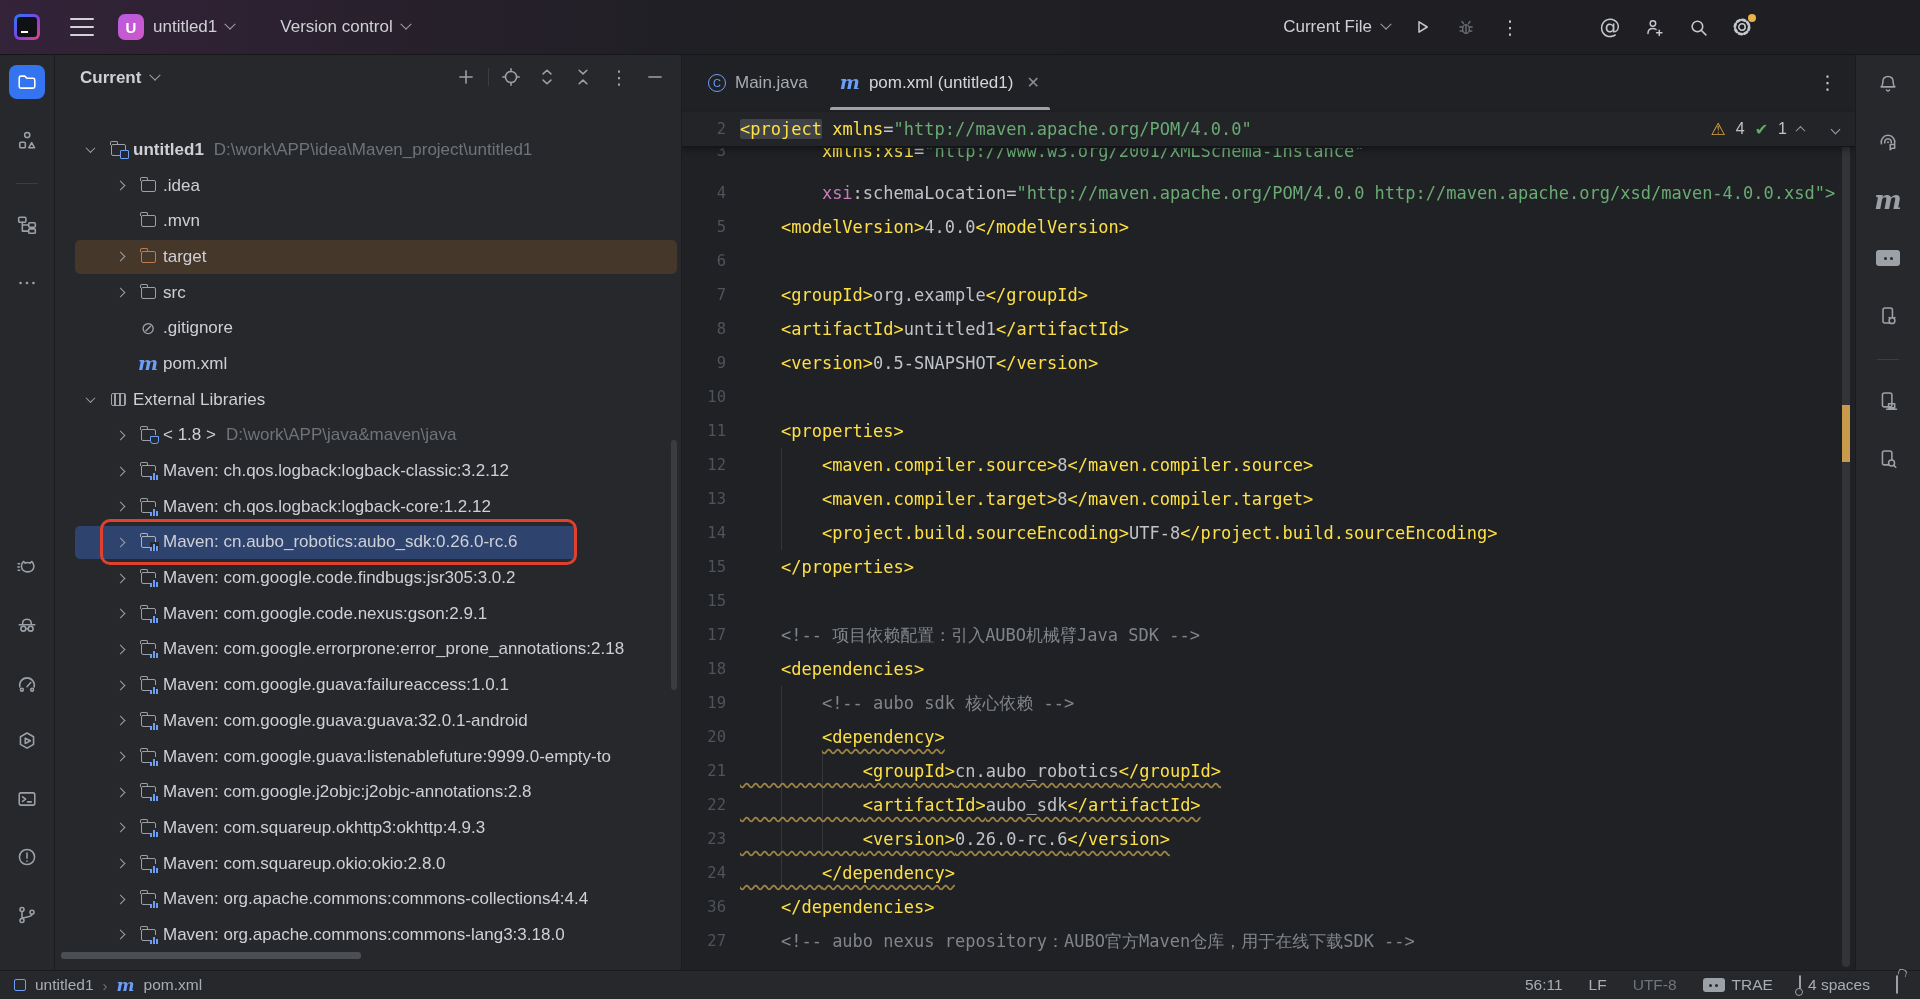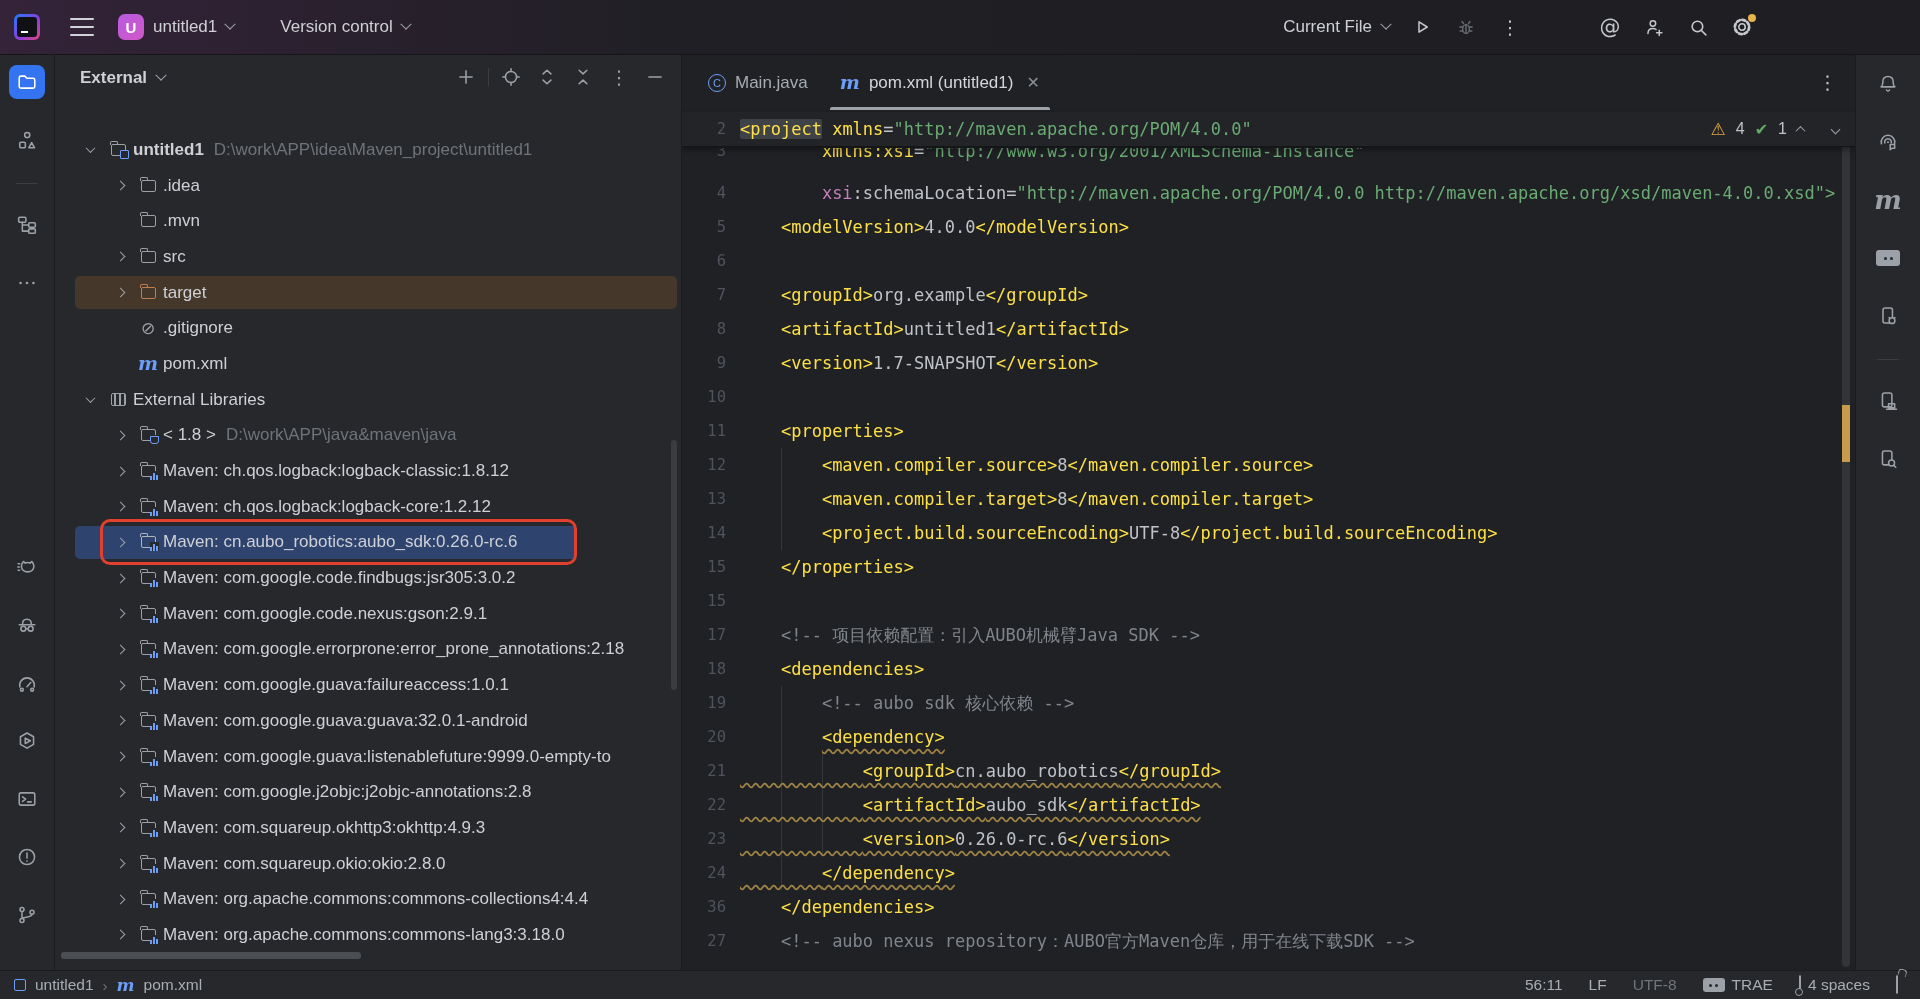--- a/index.html
+++ b/index.html
@@ -320,21 +320,21 @@
         <circle cx="4.5" cy="4" r="1.8"></circle>
         <circle cx="4.5" cy="14" r="1.8"></circle>
         <circle cx="13.5" cy="6.5" r="1.8"></circle>
         <path d="M4.5 5.8 V12.2 M13.5 8.3 C13.5 10.9 8.8 10.6 4.9 11.7"></path>
       </svg>
     </div>
   </div>
 
 <div class="treepanel">
   <div class="tp-header">
-    <span class="tp-title">External</span>
+    <span class="tp-title">Current</span>
     <span class="chev"></span>
     <span class="tp-tools" id="tp-tools">
         <span class="tool">
           <svg width="20" height="20" viewBox="0 0 18 18" fill="none" stroke-width="1.4" stroke-linecap="round" stroke-linejoin="round">
             <path d="M9 3.5 V14.5 M3.5 9 H14.5"></path>
           </svg>
         </span>
         <span class="tool-div"></span>
         <span class="tool">
           <svg width="20" height="20" viewBox="0 0 18 18" fill="none" stroke-width="1.4" stroke-linecap="round" stroke-linejoin="round">
@@ -390,41 +390,41 @@
       </div>
       <div class="trow">
         <span class="bg"></span>
         <span class="t-ind" style="width:52px"></span>
         <span class="t-chev "></span>
         <span class="t-icon">
           <span class="fico"></span>
         </span>
         <span class="t-label ">.mvn</span>
       </div>
+      <div class="trow excluded-row">
+        <span class="bg"></span>
+        <span class="t-ind" style="width:52px"></span>
+        <span class="t-chev ">
+          <span class="chev"></span>
+        </span>
+        <span class="t-icon">
+          <span class="fico excluded"></span>
+        </span>
+        <span class="t-label ">target</span>
+      </div>
       <div class="trow">
         <span class="bg"></span>
         <span class="t-ind" style="width:52px"></span>
         <span class="t-chev ">
           <span class="chev"></span>
         </span>
         <span class="t-icon">
           <span class="fico"></span>
         </span>
         <span class="t-label ">src</span>
-      </div>
-      <div class="trow excluded-row">
-        <span class="bg"></span>
-        <span class="t-ind" style="width:52px"></span>
-        <span class="t-chev ">
-          <span class="chev"></span>
-        </span>
-        <span class="t-icon">
-          <span class="fico excluded"></span>
-        </span>
-        <span class="t-label ">target</span>
       </div>
       <div class="trow">
         <span class="bg"></span>
         <span class="t-ind" style="width:52px"></span>
         <span class="t-chev "></span>
         <span class="t-icon">
           <span class="ignored-ico">⊘</span>
         </span>
         <span class="t-label ">.gitignore</span>
       </div>
@@ -470,21 +470,21 @@
         </span>
         <span class="t-icon">
           <span class="fico">
             <span class="mark chart">
               <i></i>
               <i></i>
               <i></i>
             </span>
           </span>
         </span>
-        <span class="t-label ">Maven: ch.qos.logback:logback-classic:1.8.12</span>
+        <span class="t-label ">Maven: ch.qos.logback:logback-classic:3.2.12</span>
       </div>
       <div class="trow">
         <span class="bg"></span>
         <span class="t-ind" style="width:52px"></span>
         <span class="t-chev ">
           <span class="chev"></span>
         </span>
         <span class="t-icon">
           <span class="fico">
             <span class="mark chart">
@@ -737,21 +737,21 @@
   </div>
   <div class="codelines codefont" id="codelines">
     <div class="guide" style="left:99px; top:272px; height:102px"></div>
     <div class="guide" style="left:99px; top:510px; height:204px"></div>
     <div class="guide" style="left:140px; top:578px; height:102px"></div>
   <div class="crow"><span class="ln">4</span><span class="tk-pl">        </span><span class="tk-ns">xsi</span><span class="tk-pl">:schemaLocation</span><span class="tk-pl">=</span><span class="tk-str">"http://maven.apache.org/POM/4.0.0 http://maven.apache.org/xsd/maven-4.0.0.xsd"&gt;</span></div>
       <div class="crow"><span class="ln">5</span><span class="tk-pl">    </span><span class="tk-tag">&lt;modelVersion&gt;</span><span class="tk-pl">4.0.0</span><span class="tk-tag">&lt;/modelVersion&gt;</span></div>
       <div class="crow"><span class="ln">6</span></div>
       <div class="crow"><span class="ln">7</span><span class="tk-pl">    </span><span class="tk-tag">&lt;groupId&gt;</span><span class="tk-pl">org.example</span><span class="tk-tag">&lt;/groupId&gt;</span></div>
       <div class="crow"><span class="ln">8</span><span class="tk-pl">    </span><span class="tk-tag">&lt;artifactId&gt;</span><span class="tk-pl">untitled1</span><span class="tk-tag">&lt;/artifactId&gt;</span></div>
-      <div class="crow"><span class="ln">9</span><span class="tk-pl">    </span><span class="tk-tag">&lt;version&gt;</span><span class="tk-pl">1.7-SNAPSHOT</span><span class="tk-tag">&lt;/version&gt;</span></div>
+      <div class="crow"><span class="ln">9</span><span class="tk-pl">    </span><span class="tk-tag">&lt;version&gt;</span><span class="tk-pl">0.5-SNAPSHOT</span><span class="tk-tag">&lt;/version&gt;</span></div>
       <div class="crow"><span class="ln">10</span></div>
       <div class="crow"><span class="ln">11</span><span class="tk-pl">    </span><span class="tk-tag">&lt;properties&gt;</span></div>
       <div class="crow"><span class="ln">12</span><span class="tk-pl">        </span><span class="tk-tag">&lt;maven.compiler.source&gt;</span><span class="tk-pl">8</span><span class="tk-tag">&lt;/maven.compiler.source&gt;</span></div>
       <div class="crow"><span class="ln">13</span><span class="tk-pl">        </span><span class="tk-tag">&lt;maven.compiler.target&gt;</span><span class="tk-pl">8</span><span class="tk-tag">&lt;/maven.compiler.target&gt;</span></div>
       <div class="crow"><span class="ln">14</span><span class="tk-pl">        </span><span class="tk-tag">&lt;project.build.sourceEncoding&gt;</span><span class="tk-pl">UTF-8</span><span class="tk-tag">&lt;/project.build.sourceEncoding&gt;</span></div>
       <div class="crow"><span class="ln">15</span><span class="tk-pl">    </span><span class="tk-tag">&lt;/properties&gt;</span></div>
       <div class="crow"><span class="ln">15</span></div>
       <div class="crow"><span class="ln">17</span><span class="tk-pl">    </span><span class="tk-com">&lt;!-- 项目依赖配置：引入AUBO机械臂Java SDK --&gt;</span></div>
       <div class="crow"><span class="ln">18</span><span class="tk-pl">    </span><span class="tk-tag">&lt;dependencies&gt;</span></div>
       <div class="crow"><span class="ln">19</span><span class="tk-pl">        </span><span class="tk-com">&lt;!-- aubo sdk 核心依赖 --&gt;</span></div>

